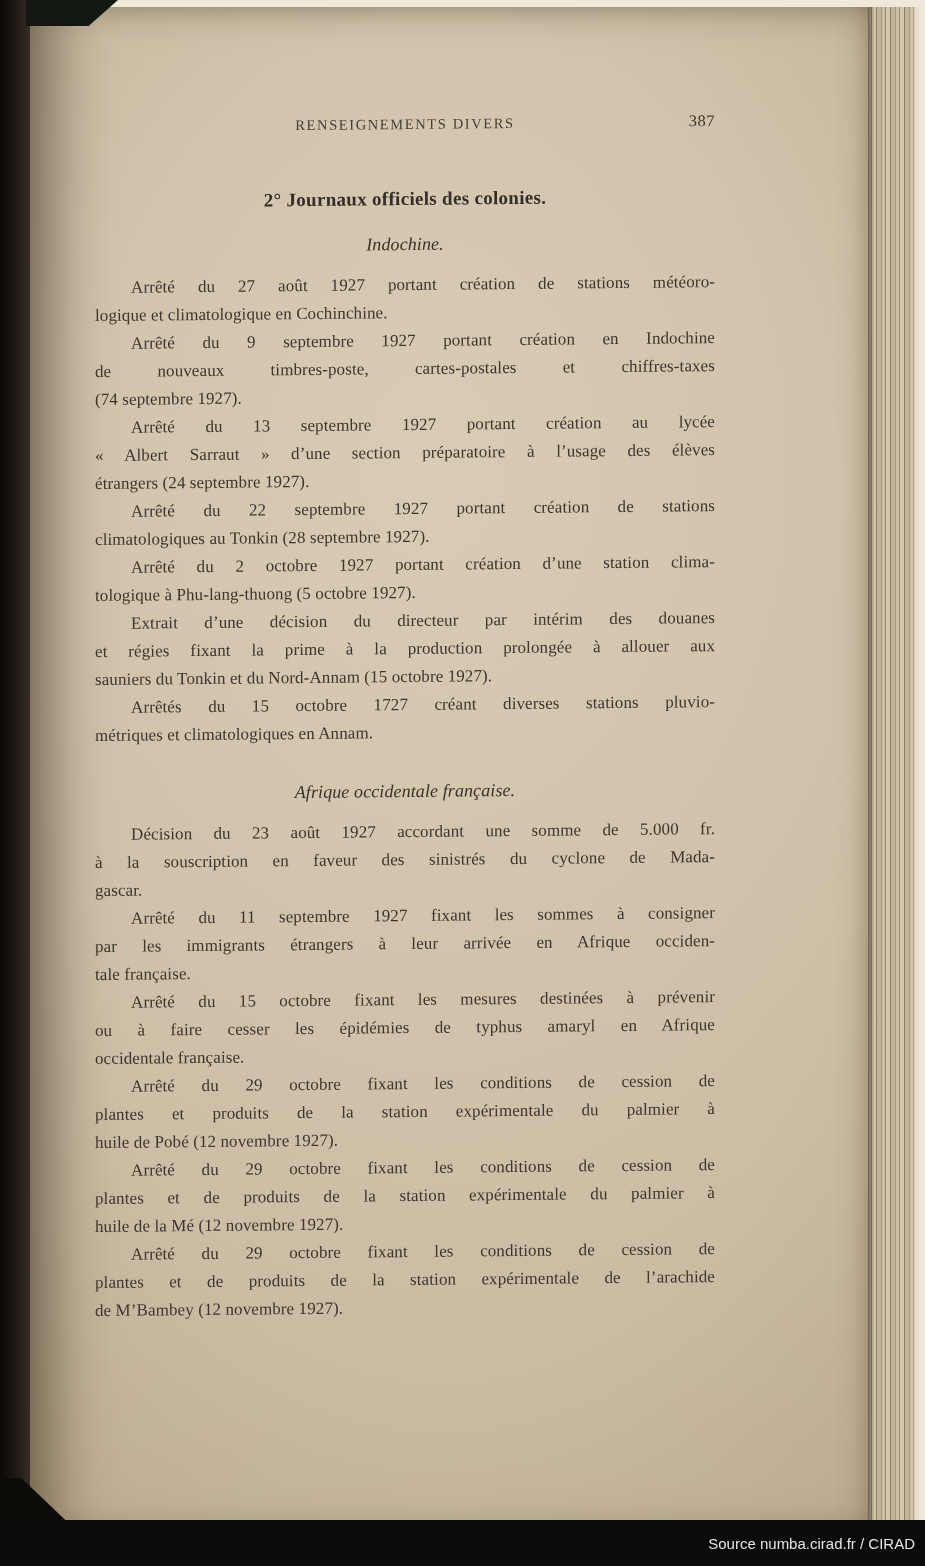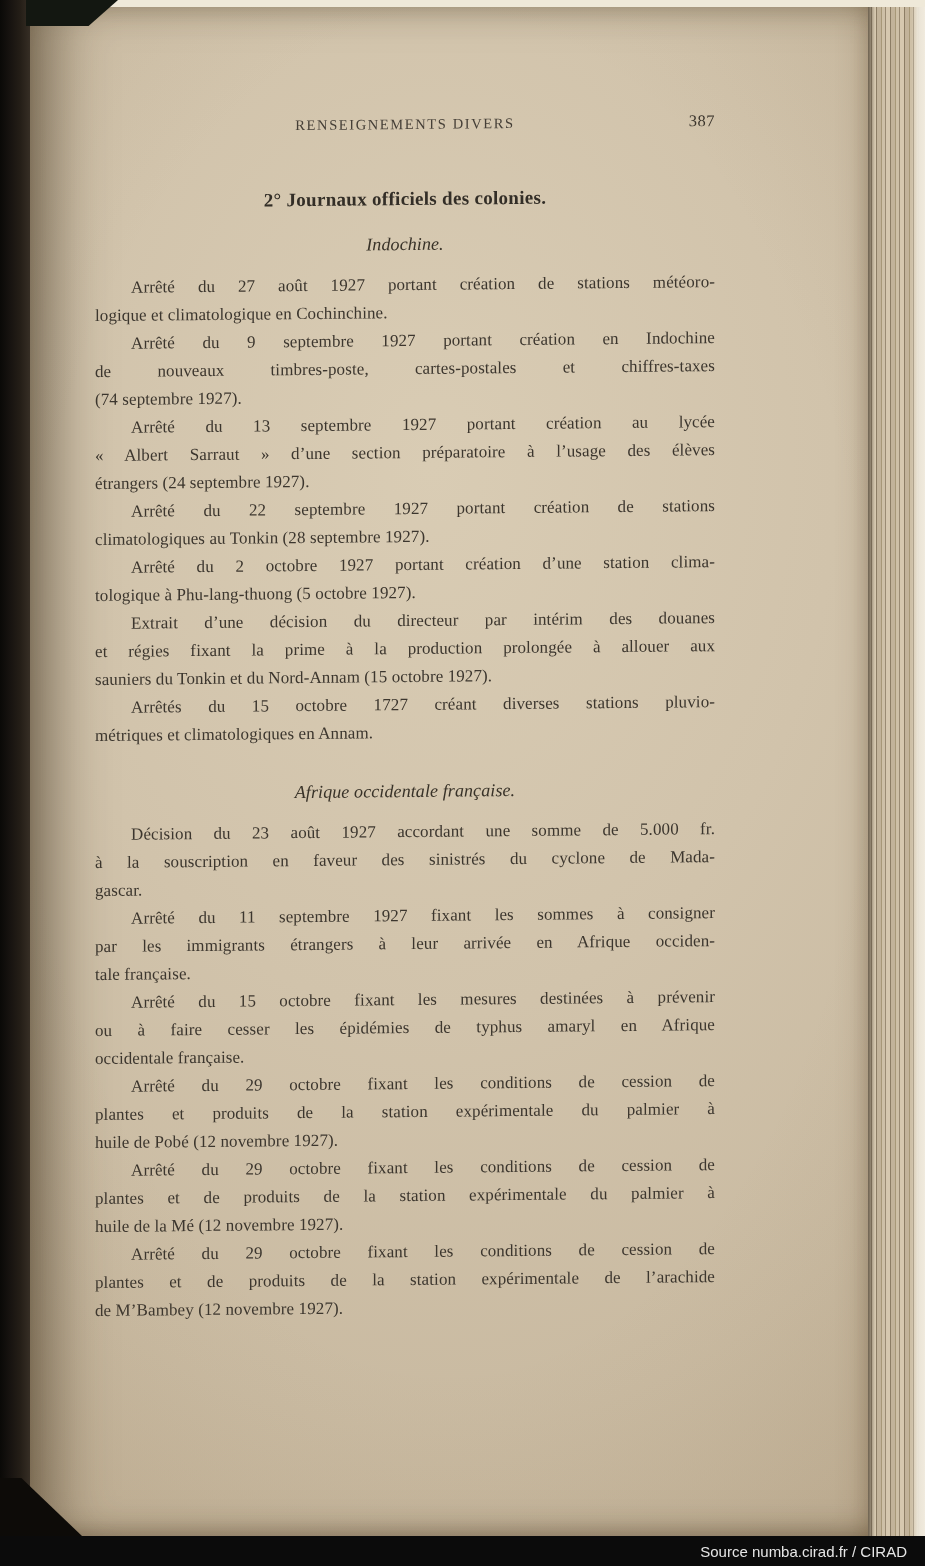--- a/index.html
+++ b/index.html
@@ -99,24 +99,24 @@
   .line {
     font-size: 17px; line-height: 28px;
     text-align: justify;
     text-align-last: justify;
     white-space: normal;
   }
   .line.first { padding-left: 36px; }
   .line.last { text-align-last: left; }
   
   .source-bar {
-    position: absolute; left: 0; right: 0; bottom: 0; height: 30px;
+    position: absolute; left: 0; right: 0; bottom: 0; height: 46px;
     background: #0b0b0b;
     display: flex; align-items: center; justify-content: flex-end;
-    padding-right: 18px; box-sizing: border-box;
+    padding-right: 10px; box-sizing: border-box;
     font-family: "Liberation Sans", sans-serif;
     font-size: 15px; color: #e6e6e6;
   }
 </style>
 </head>
 <body>
 
 <div class="canvas">
   <div class="top-edge"></div>
   <div class="binding"></div>

